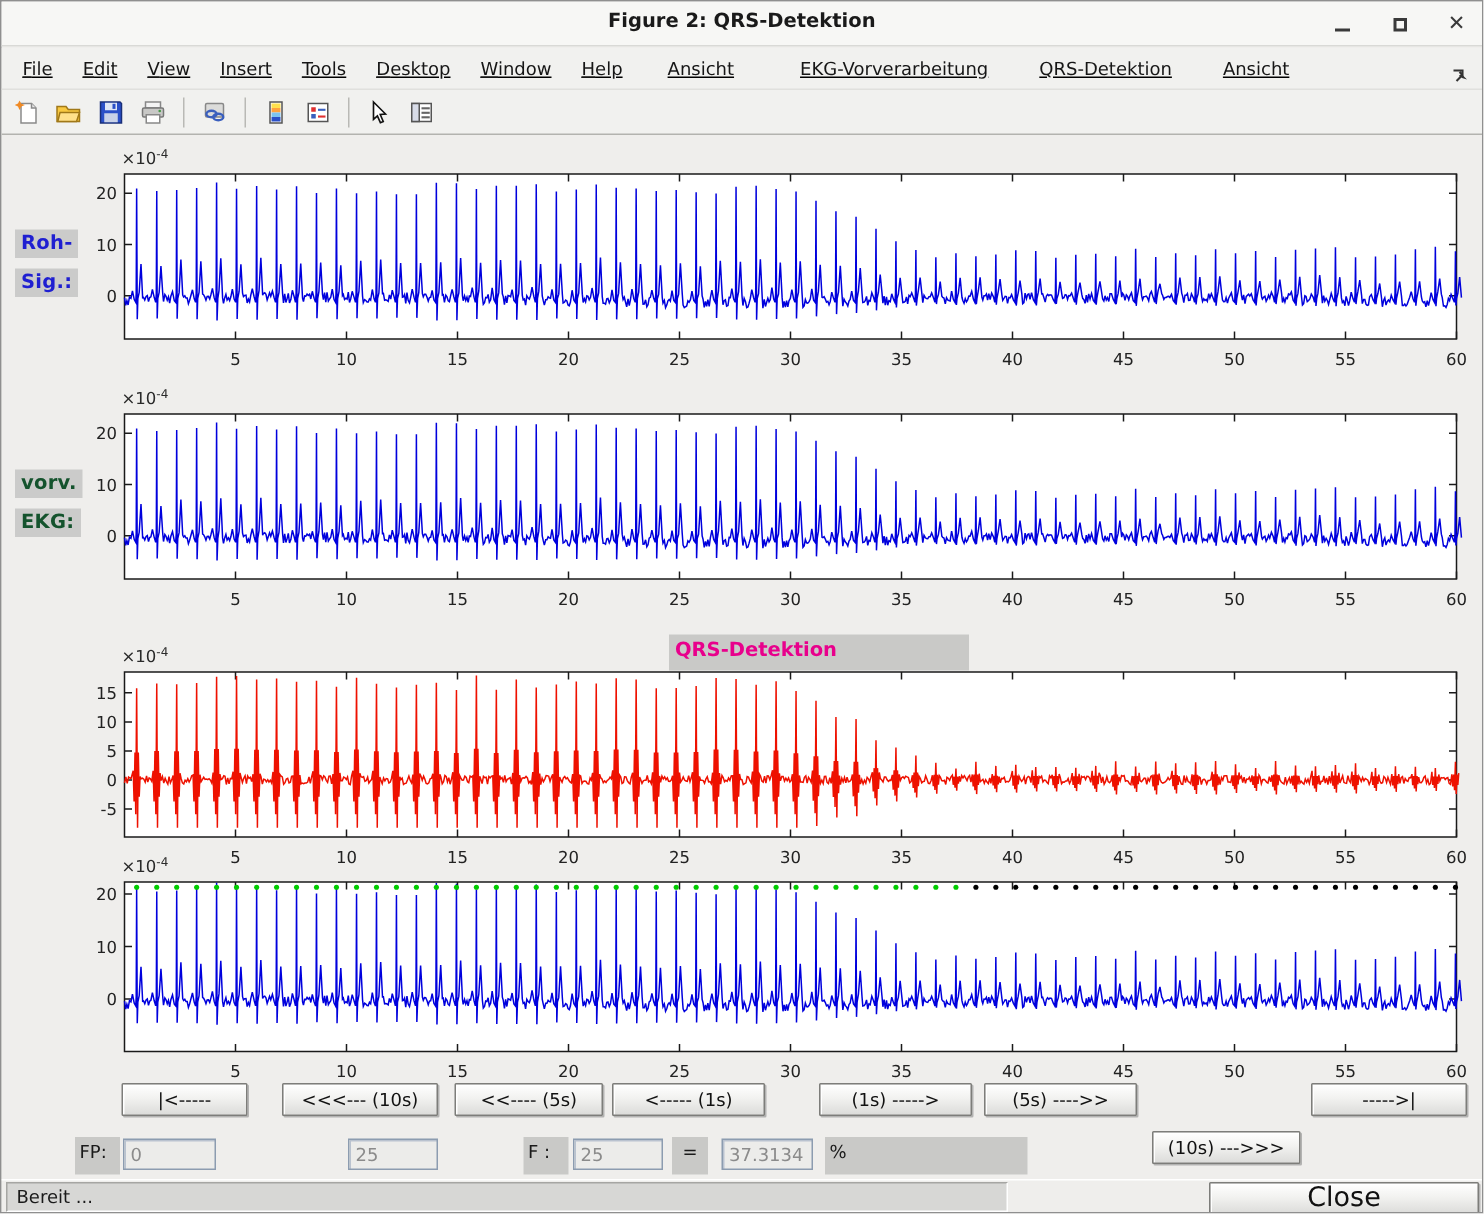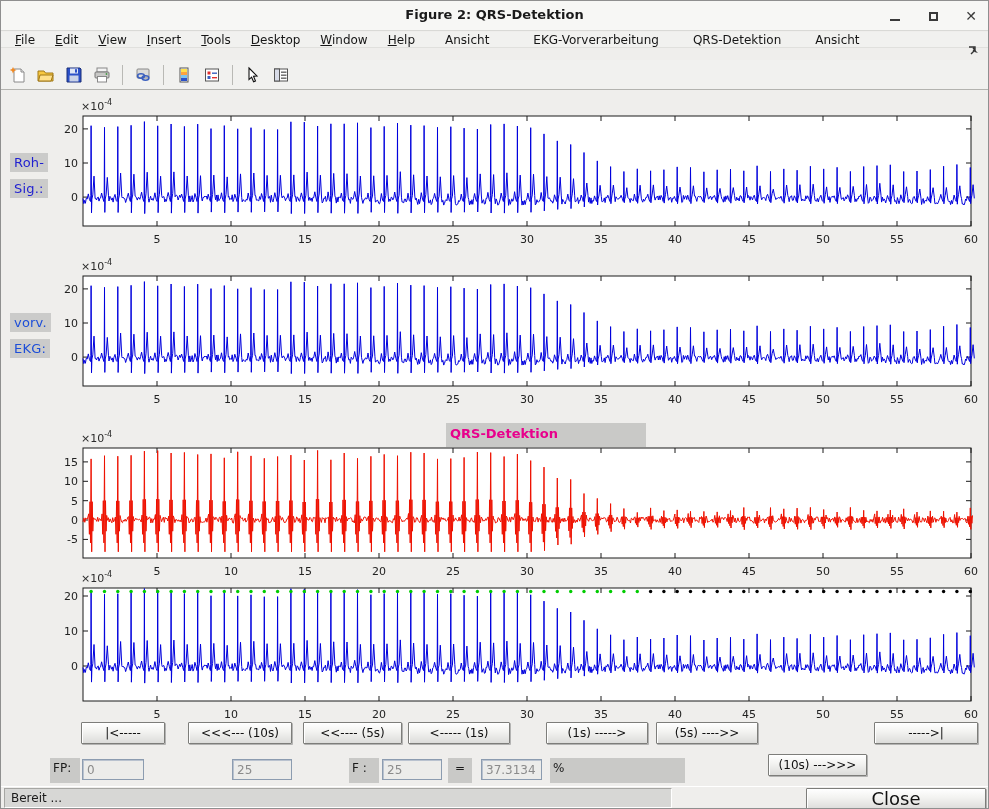--- a/index.html
+++ b/index.html
@@ -9,40 +9,40 @@
   
   .titlebar { position:absolute; left:0; top:0; width:100%; height:30px; background:#f7f7f5; border-bottom:1px solid #d9d9d6; }
   .titlebar .title { position:absolute; left:0; right:0; top:6px; text-align:center; font-size:13px; font-weight:bold; color:#1a1a1a; }
   .winbtns { position:absolute; right:6px; top:0; height:30px; display:flex; align-items:center; gap:16px; }
   .winbtn { width:22px; height:22px; display:flex; align-items:center; justify-content:center; color:#3a3a3a; font-weight:bold; cursor:default; }
   .minimize-glyph { width:10px; height:2px; background:#3a3a3a; margin-top:8px; }
   .maximize-glyph { width:9px; height:9px; border:2px solid #3a3a3a; }
   .close-glyph { font-size:14px; line-height:14px; }
 
   
-  .menubar { position:absolute; left:0; top:31px; width:100%; height:16px; background:#f1f1ef; border-bottom:1px solid #e0e0dd; display:flex; align-items:center; padding-left:4px; }
+  .menubar { position:absolute; left:0; top:31px; width:100%; height:28px; background:#f1f1ef; border-bottom:1px solid #e0e0dd; display:flex; align-items:center; padding-left:4px;text-decoration:underline; }
   .menu-item { padding:4px 10px; font-size:12px; color:#161616; white-space:nowrap; }
   .menu-item .u { text-decoration:underline; }
   .menu-overflow { position:absolute; right:8px; top:8px; }
 
   
   .toolbar { position:absolute; left:0; top:59px; width:100%; height:30px; background:#f1f1ef; border-bottom:1px solid #b3b3af; display:flex; align-items:center; padding-left:5px; gap:4px; }
   .toolbtn { width:24px; height:24px; display:flex; align-items:center; justify-content:center; border:1px solid transparent; }
   .toolsep { width:1px; height:20px; background:#b9b9b5; margin:0 4px; }
 
   
   .canvas { position:absolute; left:0; top:89px; width:100%; height:696px; background:#efeeec; }
 
   .plot { position:absolute; left:52px; }
   .mult { position:absolute; font-size:11px; color:#2a2a2a; }
   .mult sup { font-size:8px; }
 
-  .side-label { position:absolute; left:9px; background:#cbcbca; padding:2px 4px; font-size:13px; font-weight:normal; letter-spacing:0.2px; }
+  .side-label { position:absolute; left:9px; background:#cbcbca; padding:2px 4px; font-size:13px; font-weight:bold; letter-spacing:0.2px; }
   .side-label.raw { color:#1f1fd1; }
-  .side-label.vorv { color:#1d4ed8; }
+  .side-label.vorv { color:#14532d; }
 
   .qrs-title-box { position:absolute; left:445px; top:422px; width:200px; height:24px; background:#c9c9c7; padding:3px 0 0 4px; font-size:13px; font-weight:bold; color:#e8008c; }
 
   
   .navbtn, .close-btn {
     position:absolute; height:22px; font-family:"DejaVu Sans", sans-serif; font-size:12px; color:#111;
     background:linear-gradient(180deg,#ffffff 0%,#f2f2f0 45%,#dcdcda 100%);
     border:1px solid #7d7d7a; border-radius:1px;
     box-shadow:inset 1px 1px 0 #ffffff, 1px 1px 0 rgba(120,120,120,0.5);
     text-align:center; line-height:20px; white-space:nowrap;

